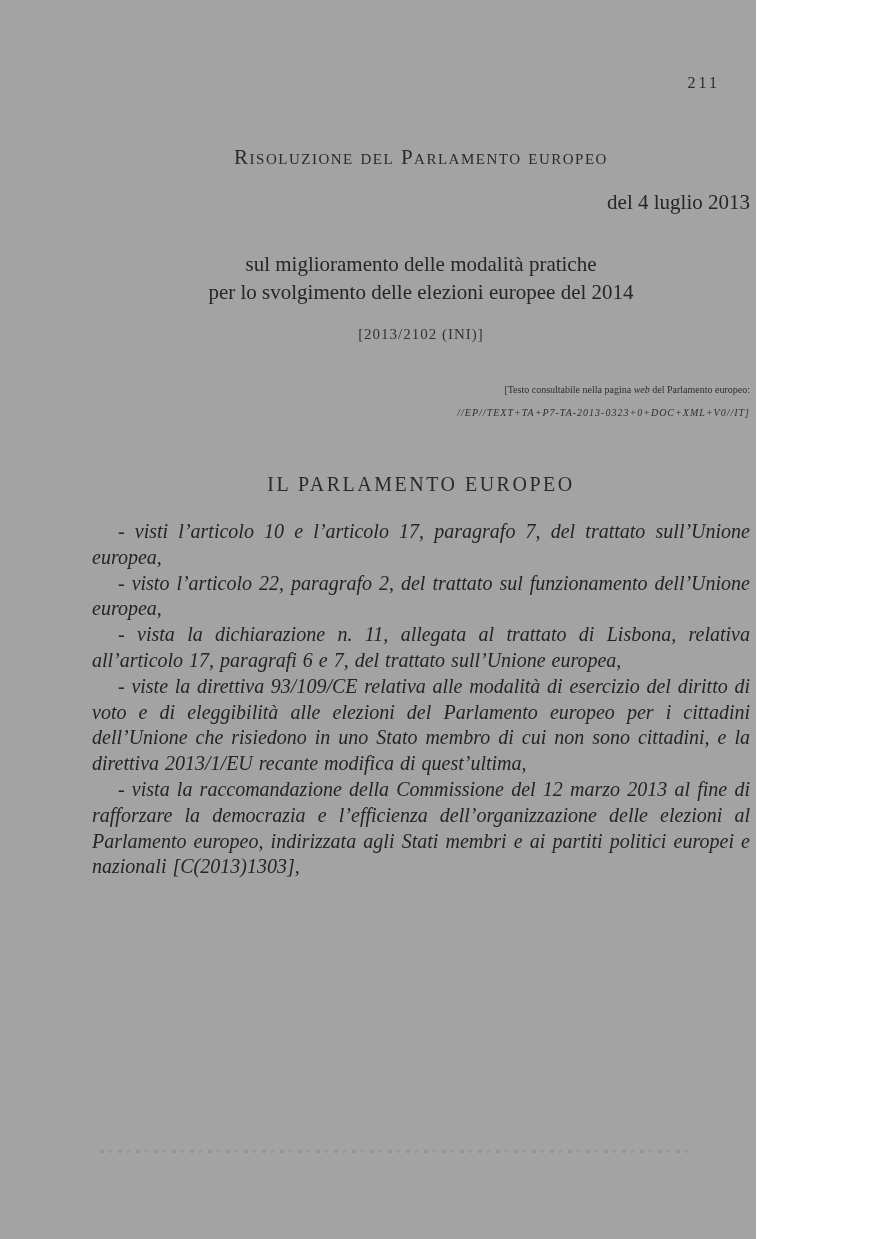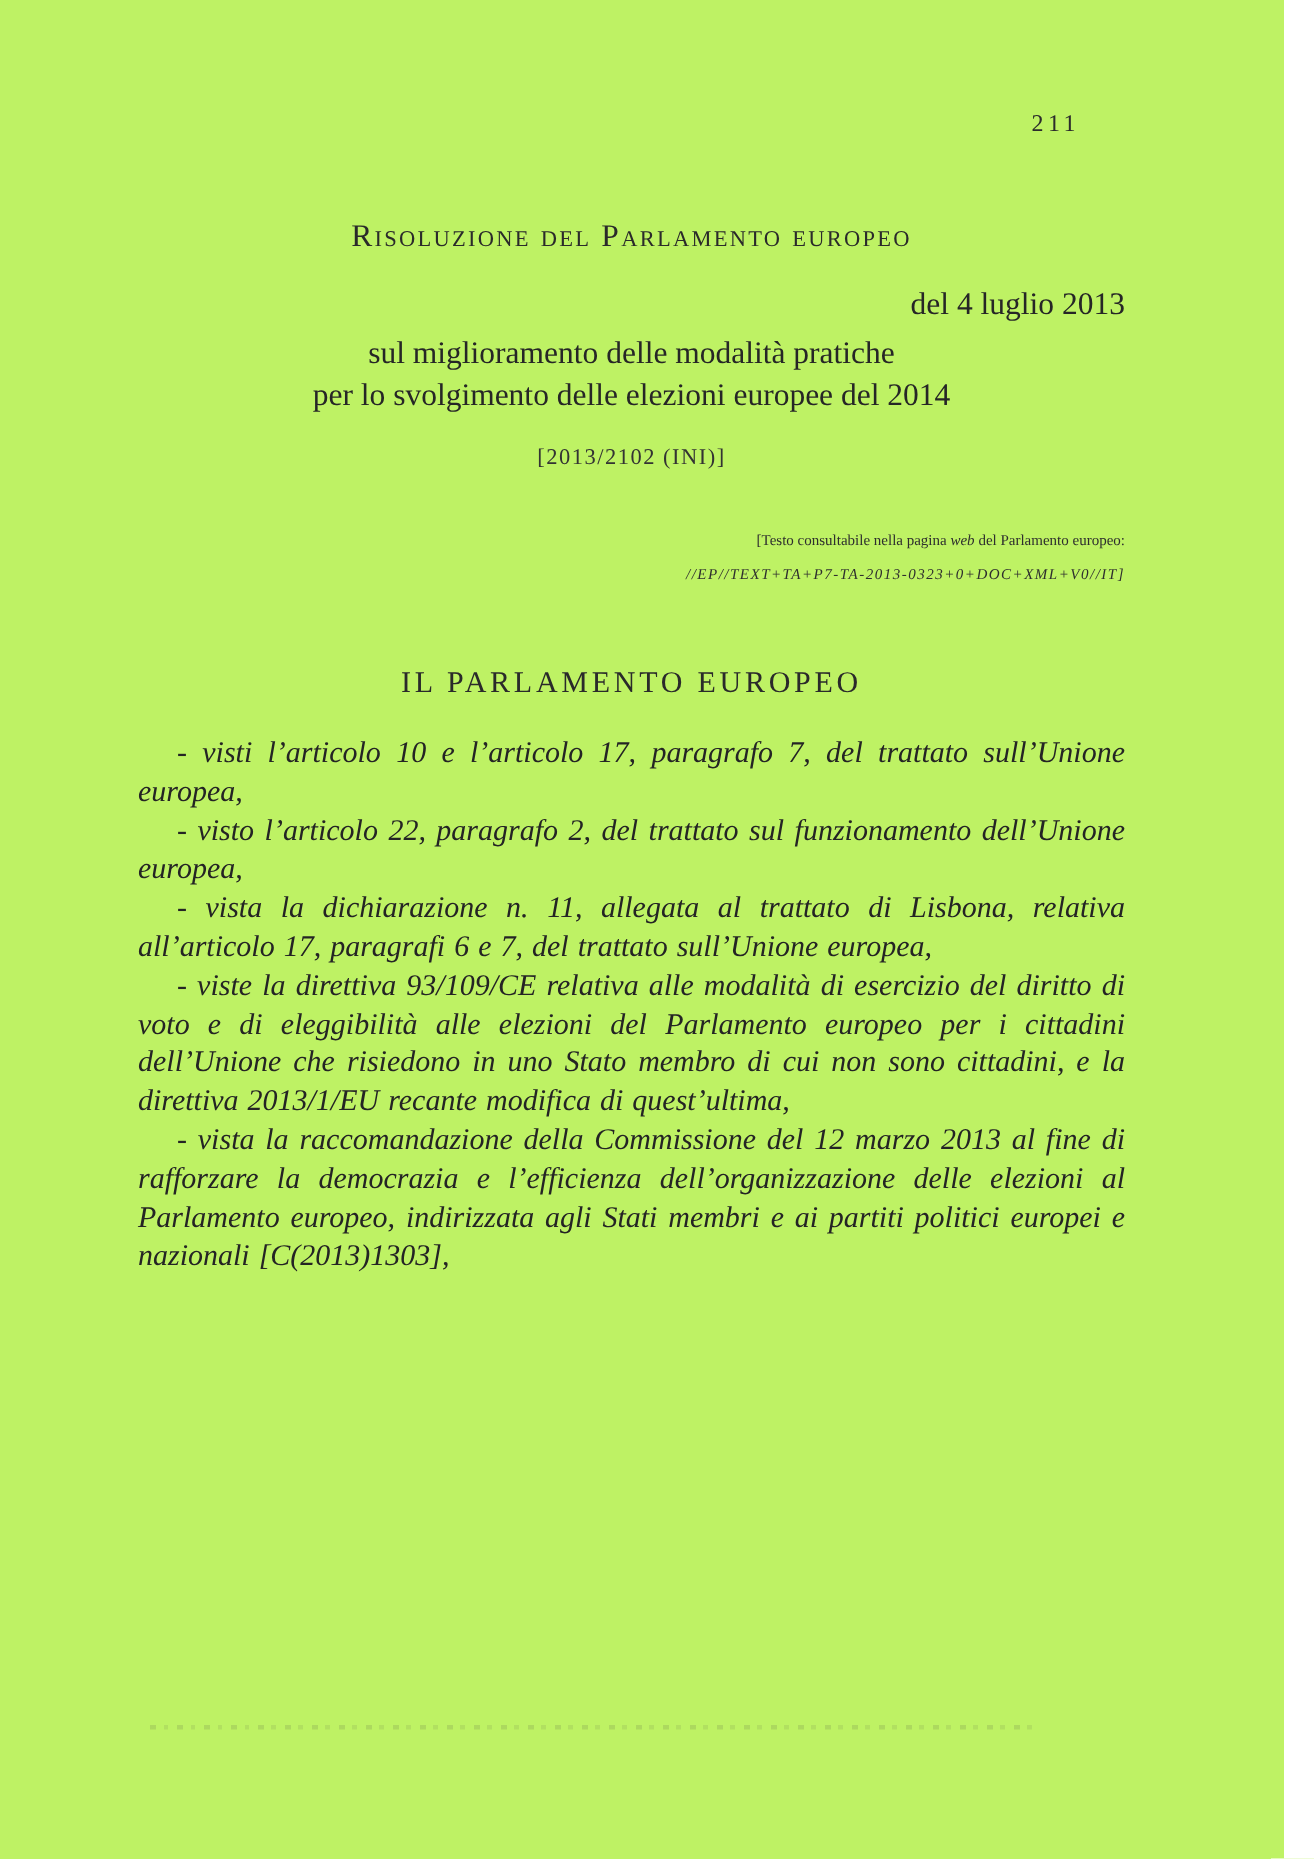--- a/index.html
+++ b/index.html
@@ -2,23 +2,23 @@
 <html><head>
 <meta charset="utf-8">
 <style>
   html, body {
     margin: 0;
     padding: 0;
     background: #ffffff;
   }
   .page {
     position: relative;
-    width: 856px;
+    width: 756px;
     height: 1239px;
-    background: #bef264;
+    background: #a3a3a3;
     color: #262626;
     font-family: "Liberation Serif", serif;
     overflow: hidden;
   }
   .content {
     position: absolute;
     left: 92px;
     top: 0;
     width: 658px;
   }
@@ -43,21 +43,21 @@
     margin-top: 20px;
     text-align: right;
     font-size: 21px;
   }
   .subject {
     text-align: center;
     font-size: 21px;
     line-height: 28px;
   }
   .subject.first {
-    margin-top: 6px;
+    margin-top: 35px;
   }
   .proc-ref {
     margin-top: 20px;
     text-align: center;
     font-size: 15px;
     letter-spacing: 1px;
     color: #333333;
   }
   .note {
     text-align: right;

